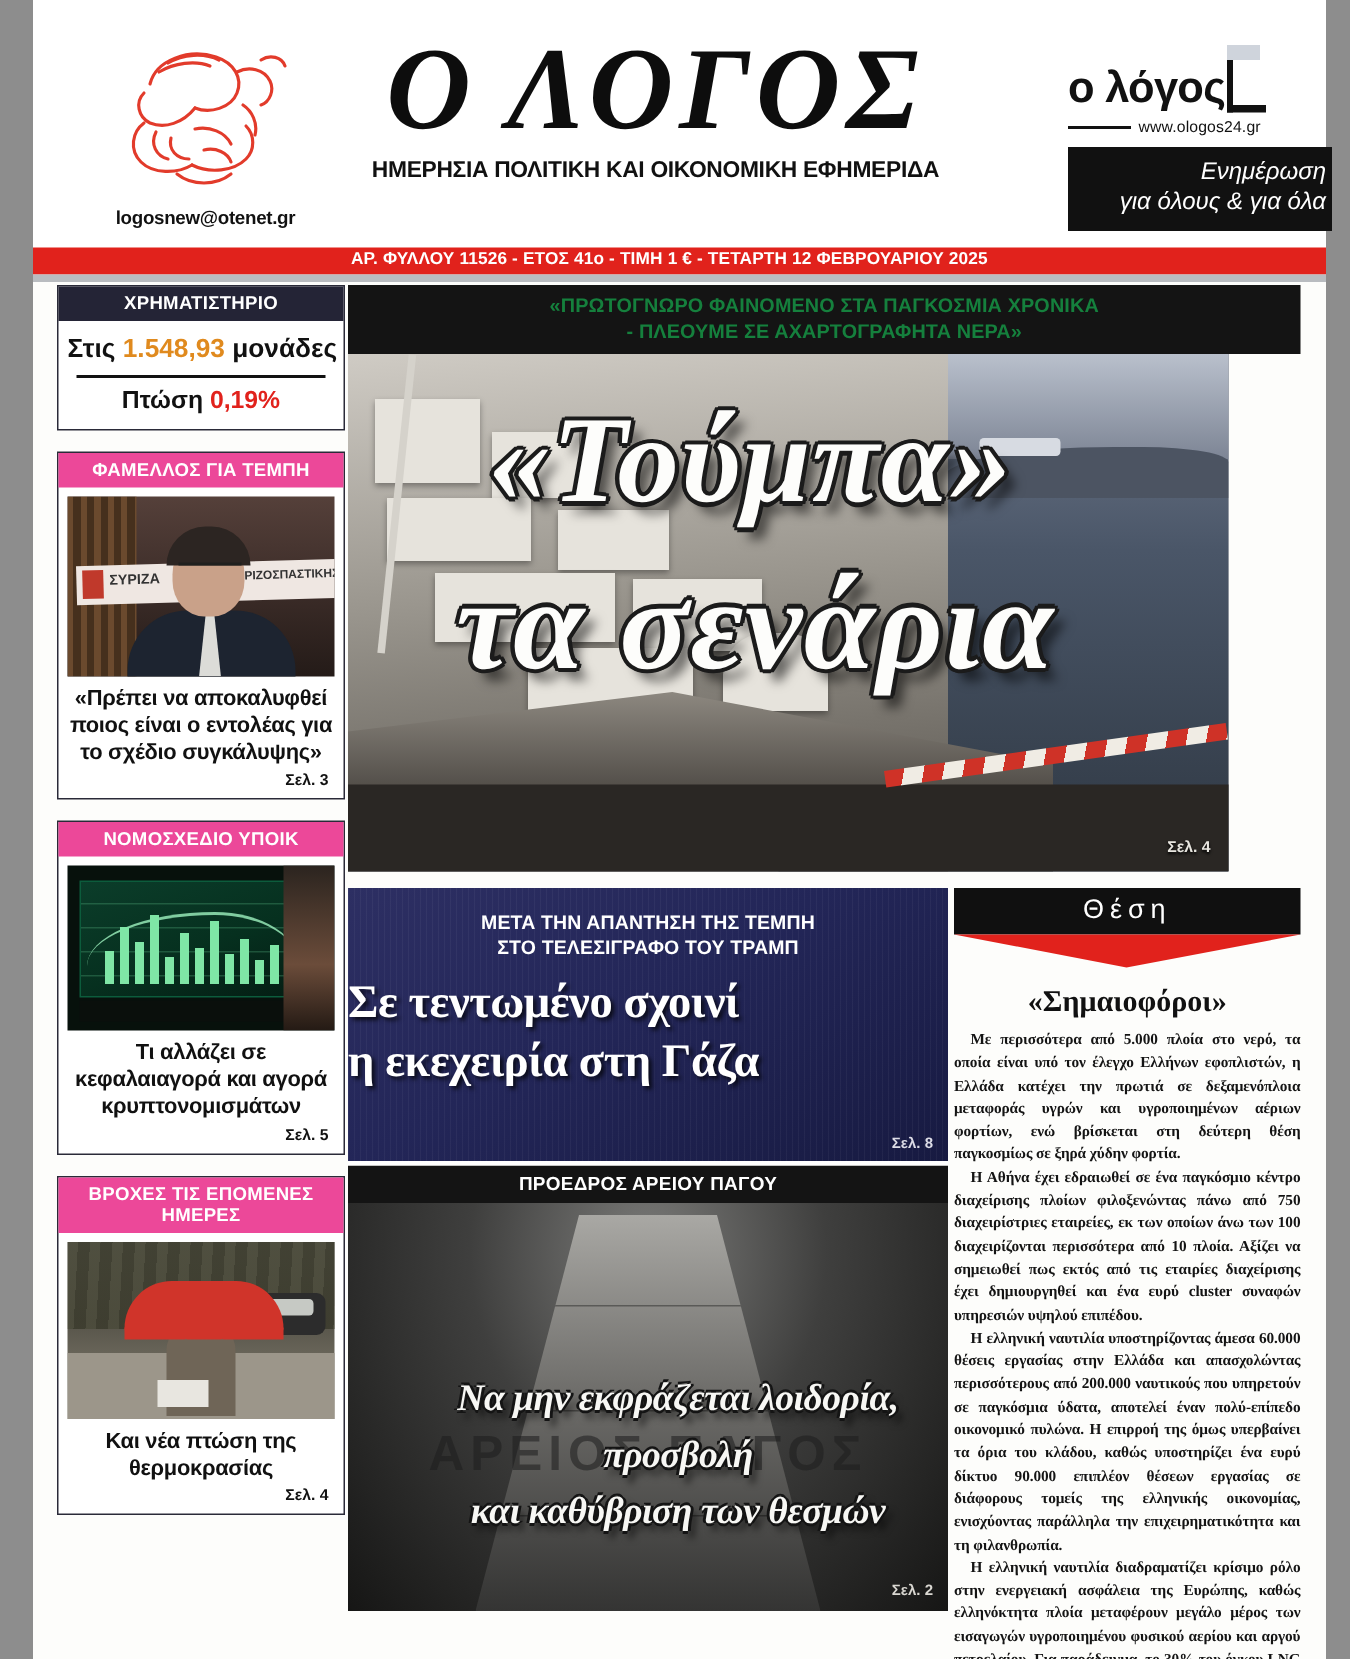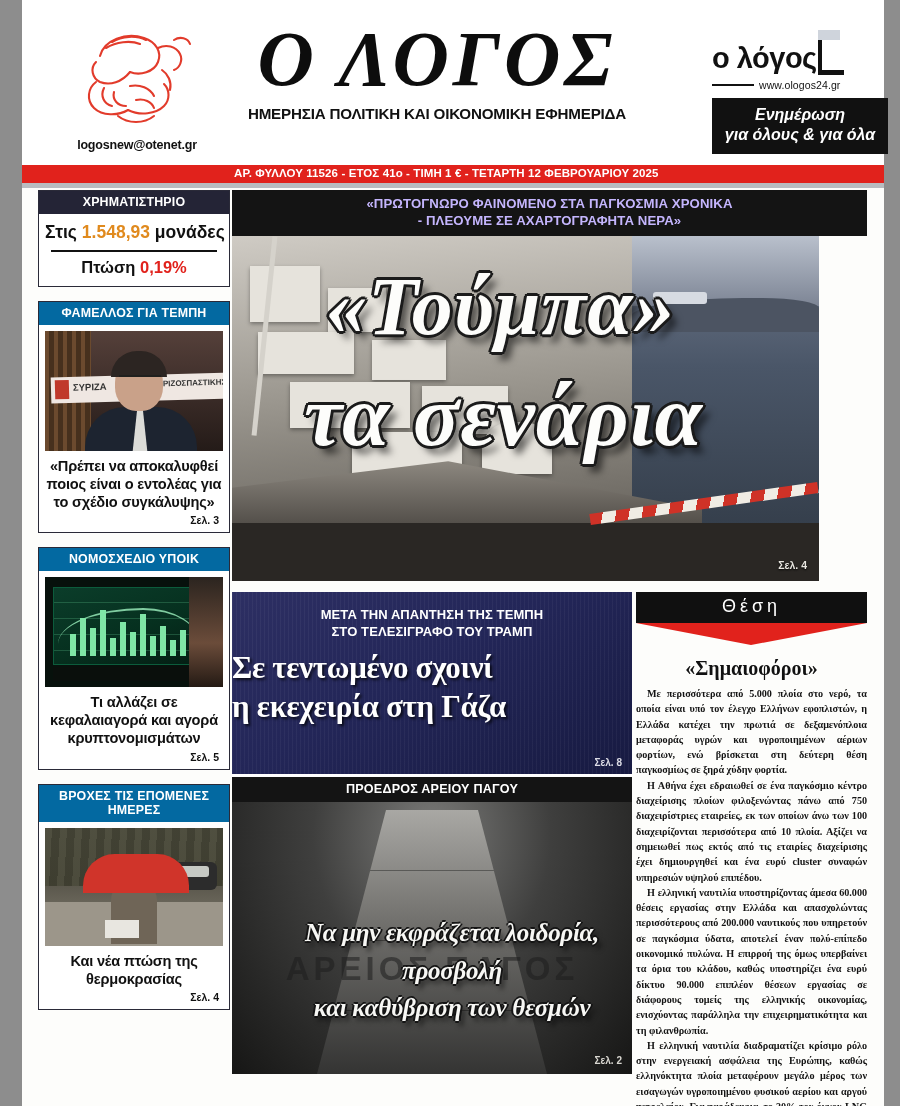--- a/index.html
+++ b/index.html
@@ -49,22 +49,22 @@
   .brand-flag:after{
     content:"";position:absolute;left:-4px;top:-10px;width:22px;height:10px;
     background:#cfd4dc;
   }
   .brand-url{
     margin-top:4px;font-size:10.5px;color:#111;letter-spacing:.1px;
     display:flex;align-items:center;gap:5px;
   }
   .brand-url .rule{display:block;width:42px;height:2px;background:#111;}
   .brand-box{
-    margin-top:7px;background:#111;color:#fff;text-align:center;
-    padding:7px 4px 9px;width:176px;box-sizing:border-box;font-weight:bold;
+    margin-top:7px;background:#111;color:#fff;text-align:right;
+    padding:7px 4px 9px;width:176px;box-sizing:border-box;
   }
   .brand-box .l1{font-size:16px;font-style:italic;line-height:1.25;}
   .brand-box .l2{font-size:16px;font-style:italic;line-height:1.25;}
 
   
   .datebar{
     position:absolute;left:22px;top:165px;width:862px;height:18px;background:#e1221c;
   }
   .datebar span{
     position:absolute;left:212px;top:2px;
@@ -72,21 +72,21 @@
   }
   .datebar-shadow{position:absolute;left:22px;top:183px;width:862px;height:5px;background:#b9bcc0;}
 
   
   .col-left{position:absolute;left:38px;top:190px;width:192px;}
   .box{border:1px solid #2a2a38;background:#fff;margin-bottom:14px;}
   .box-hd{
     background:#242436;color:#fff;text-align:center;
     font-size:12.4px;font-weight:bold;letter-spacing:.2px;padding:4px 2px 5px;
   }
-  .box-hd.black{background:#0369a1;text-align:center;}
+  .box-hd.black{background:#ec4899;text-align:center;}
   .stock-body{padding:8px 6px 9px;text-align:center;}
   .stock-row1{font-size:17.5px;font-weight:bold;color:#111;white-space:nowrap;}
   .stock-row1 b{color:#e08a1e;}
   .stock-rule{height:2px;background:#111;margin:7px 6px 6px;}
   .stock-row2{font-size:16.5px;font-weight:bold;color:#111;}
   .stock-row2 b{color:#e1221c;}
 
   .photo{position:relative;overflow:hidden;background:#333;}
   .cap{padding:7px 6px 6px;text-align:center;}
   .cap p{
@@ -148,21 +148,21 @@
     content:"";position:absolute;left:0;bottom:-5px;width:106px;height:8px;
     background:radial-gradient(circle at 18% 0,#d0342a 26%,transparent 27%),
                radial-gradient(circle at 50% 0,#d0342a 26%,transparent 27%),
                radial-gradient(circle at 82% 0,#d0342a 26%,transparent 27%);}
   .ph-rain .person{position:absolute;left:66px;top:54px;width:46px;height:62px;background:#6f6557;border-radius:18px 18px 0 0;}
   .ph-rain .bag{position:absolute;left:60px;top:92px;width:34px;height:18px;background:#e8e6e0;}
 
   
   .lead{position:absolute;left:232px;top:190px;width:635px;}
   .lead-kicker{
-    background:#141414;color:#c4b5fd;text-align:center;padding:5px 8px 7px;
+    background:#141414;color:#15803d;text-align:center;padding:5px 8px 7px;
     font-size:13.2px;font-weight:bold;line-height:1.3;letter-spacing:.1px;
   }
   .lead-photo{
     position:relative;width:587px;height:345px;overflow:hidden;
     background:linear-gradient(180deg,#6f7684 0%,#59606e 40%,#3a3f48 100%);
   }
   .sea{position:absolute;right:0;top:0;width:300px;height:345px;
     background:linear-gradient(180deg,#737c8e 0%,#4a5668 38%,#2e3742 100%);}
   .sea-sky{position:absolute;right:0;top:0;width:300px;height:70px;
     background:linear-gradient(180deg,#b9c0cc,#7d8595);}

